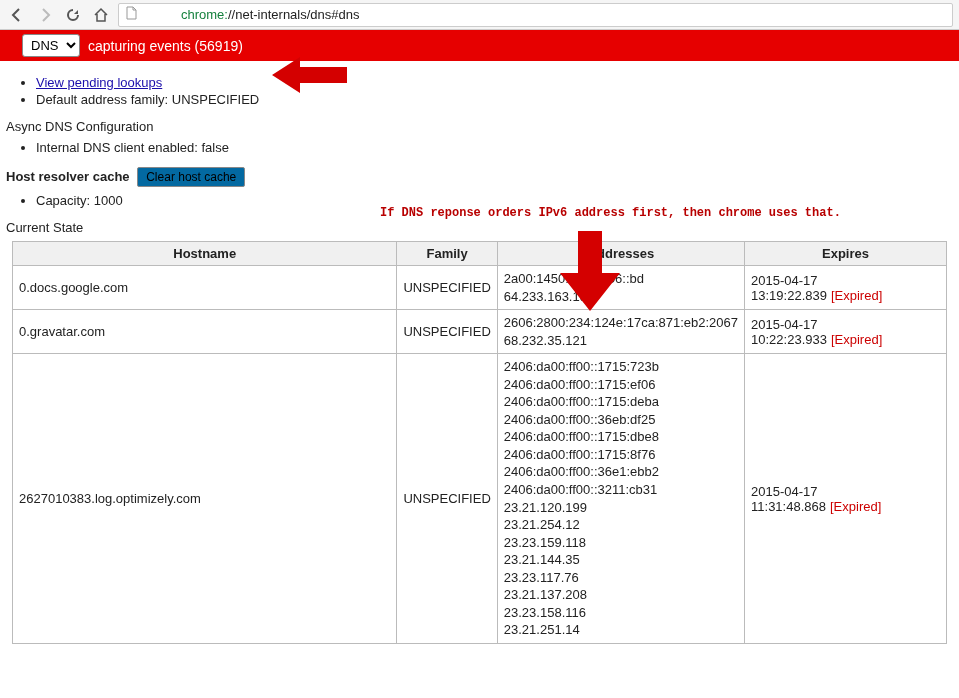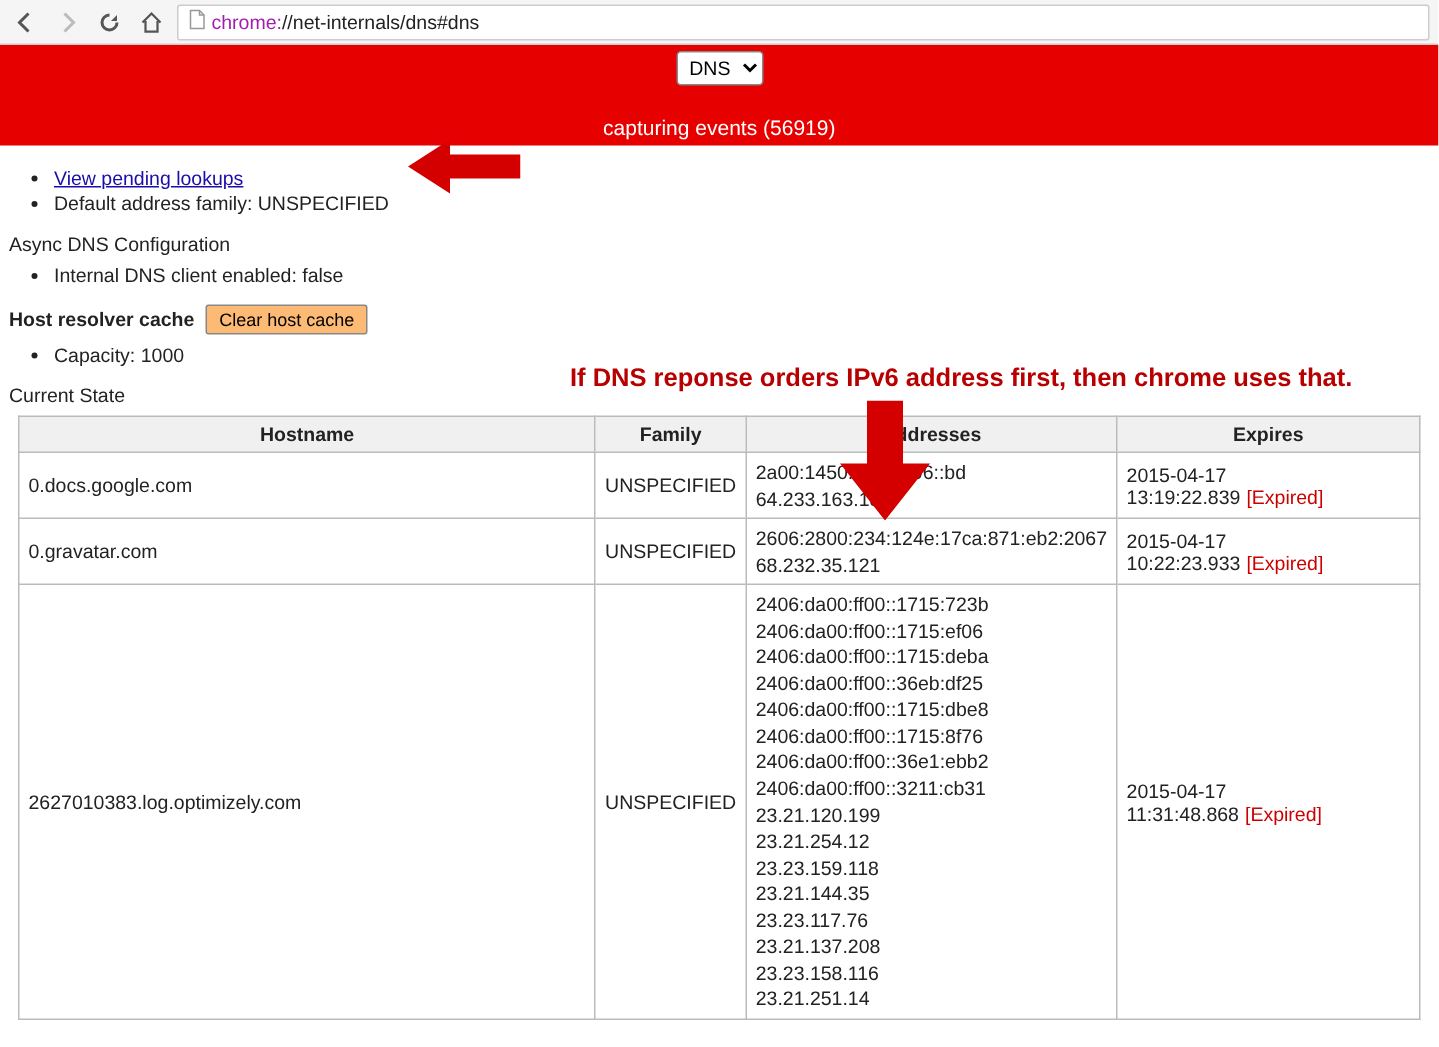--- a/index.html
+++ b/index.html
@@ -27,52 +27,51 @@
       display: flex;
       align-items: center;
       background: #fff;
       border: 1px solid #ccc;
       border-radius: 2px;
       height: 24px;
       padding: 0 6px;
       gap: 4px;
     }
     .addr-bar .doc-icon { color: #888; font-size: 13px; }
-    .addr-bar .url-scheme { color: #a21caf; }
+    .addr-bar .url-scheme { color: #15803d; margin-left: 40px; }
     .addr-bar .url-rest { color: #222; }
     
     
     .status-bar {
       background: #e60000;
       color: #fff;
       display: flex;
       align-items: center;
       padding: 4px 22px;
-      gap: 20px;
+      gap: 8px;
       font-size: 14px;
-      flex-direction: column;
     }
     .status-select {
       background: #fff;
       border: 1px solid #888;
       border-radius: 3px;
       font-size: 13px;
       padding: 2px 4px;
     }
     
     
     .content { padding: 12px 6px 6px 6px; }
     ul { list-style: disc; margin-left: 30px; }
     li { margin: 2px 0; font-size: 13px; }
     a.link { color: #1a0dab; text-decoration: underline; }
     .section-heading { font-weight: normal; font-size: 13px; margin: 12px 0 6px 0; }
     .inline-heading { font-weight: bold; font-size: 13px; display: inline; }
     .clear-btn {
       font-size: 12px; padding: 2px 8px; margin-left: 4px;
-      background: #fdba74; border: 1px solid #888; border-radius: 2px;
+      background: #0369a1; border: 1px solid #888; border-radius: 2px;
       cursor: pointer;
     }
     
     
     .annot-container { position: relative; }
     .annot-arrow-left {
       position: absolute;
       left: 272px; top: -8px;
       display: flex; align-items: center;
     }
@@ -81,22 +80,22 @@
       left: 354px; top: -4px;
       color: #b80000;
       font-family: Georgia, 'Times New Roman', serif;
       font-size: 22px;
       font-weight: bold;
     }
     .annot-text2 {
       position: absolute;
       left: 380px; top: 145px;
       color: #b80000;
-      font-family: Liberation Sans, sans-serif;
-      font-size: 17px;
+      font-family: Liberation Mono, monospace;
+      font-size: 12px;
       font-weight: bold;
     }
     .annot-arrow-down {
       position: absolute;
       left: 560px; top: 170px;
     }
     
     
     table.dns {
       border-collapse: collapse;

